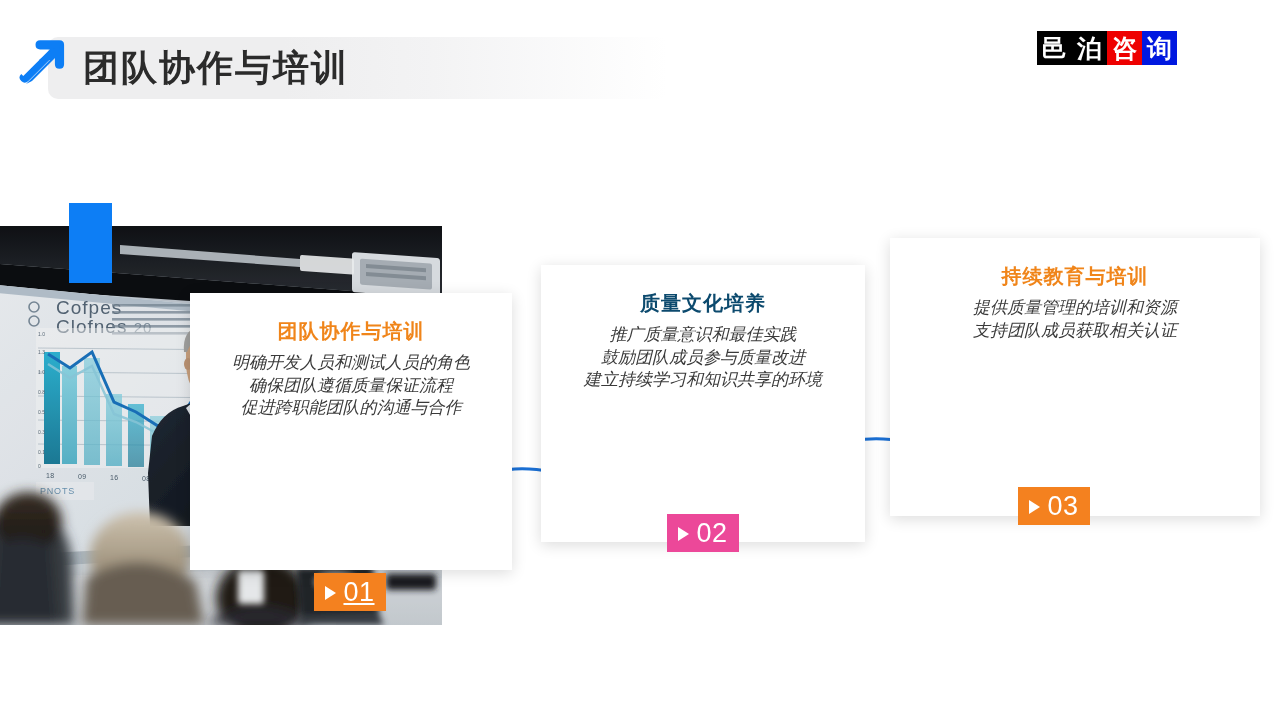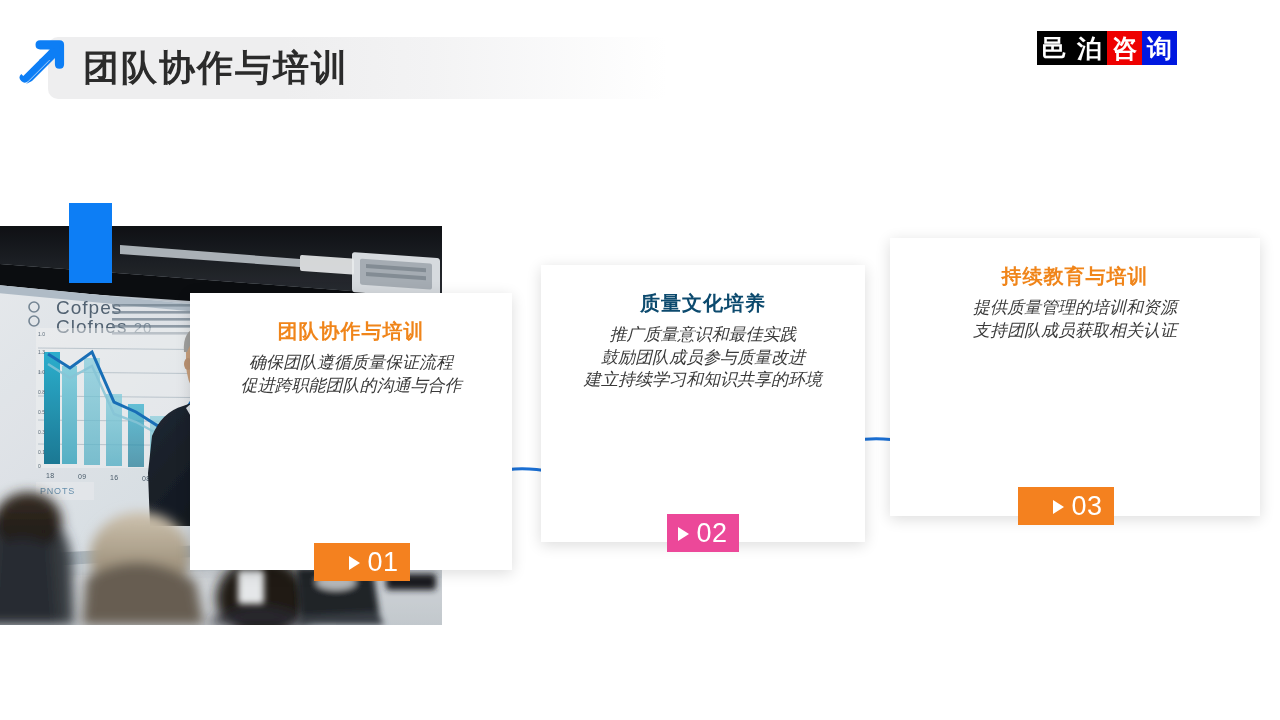--- a/index.html
+++ b/index.html
@@ -130,30 +130,30 @@
     justify-content: center;
     gap: 7px;
     height: 38px;
     width: 72px;
     color: #ffffff;
     font-size: 27px;
     font-weight: normal;
     line-height: 1;
     letter-spacing: 0.5px;
   }
-  .badge.orange { background: #f4811f; padding-left: 24px; }
+  .badge.orange { background: #f4811f; }
   .badge.blue   { background: #ec4899; }
   .badge .tri {
     width: 0; height: 0;
     border-left: 11px solid #ffffff;
     border-top: 7px solid transparent;
     border-bottom: 7px solid transparent;
     margin-top: 1px;
   }
-  #badge-1 { left: 314px; top: 543px; }
+  #badge-1 { left: 314px; top: 573px; text-decoration: underline; }
   #badge-2 { left: 667px; top: 514px; }
   #badge-3 { left: 1018px; top: 487px; }
 
   
   .connector-arrow { position: absolute; }
   #arrow-1 { left: 444px; top: 452px; width: 135px; height: 58px; }
   #arrow-2 { left: 798px; top: 422px; width: 135px; height: 58px; }
 </style>
 </head>
 <body>
@@ -381,20 +381,21 @@
   <svg viewBox="0 0 135 58" width="135" height="58" aria-hidden="true">
     <path d="M6 52 Q40 6 108 20" fill="none" stroke="#1a6fd4" stroke-width="3" stroke-linecap="round"></path>
     <path d="M108 20 L112 32 L122 24 Z" fill="#1a6fd4"></path>
     <path d="M104 16 Q116 20 122 24" fill="none" stroke="#1a6fd4" stroke-width="3" stroke-linecap="round"></path>
   </svg>
 </div>
 
 <div id="card-1" class="card">
   <div class="card-title orange">团队协作与培训</div>
   <div class="card-body">
+    <div>明确开发人员和测试人员的角色</div>
     <div>确保团队遵循质量保证流程</div>
     <div>促进跨职能团队的沟通与合作</div>
   </div>
 </div>
 
 <div id="card-2" class="card">
   <div class="card-title blue">质量文化培养</div>
   <div class="card-body">
     <div>推广质量意识和最佳实践</div>
     <div>鼓励团队成员参与质量改进</div>

